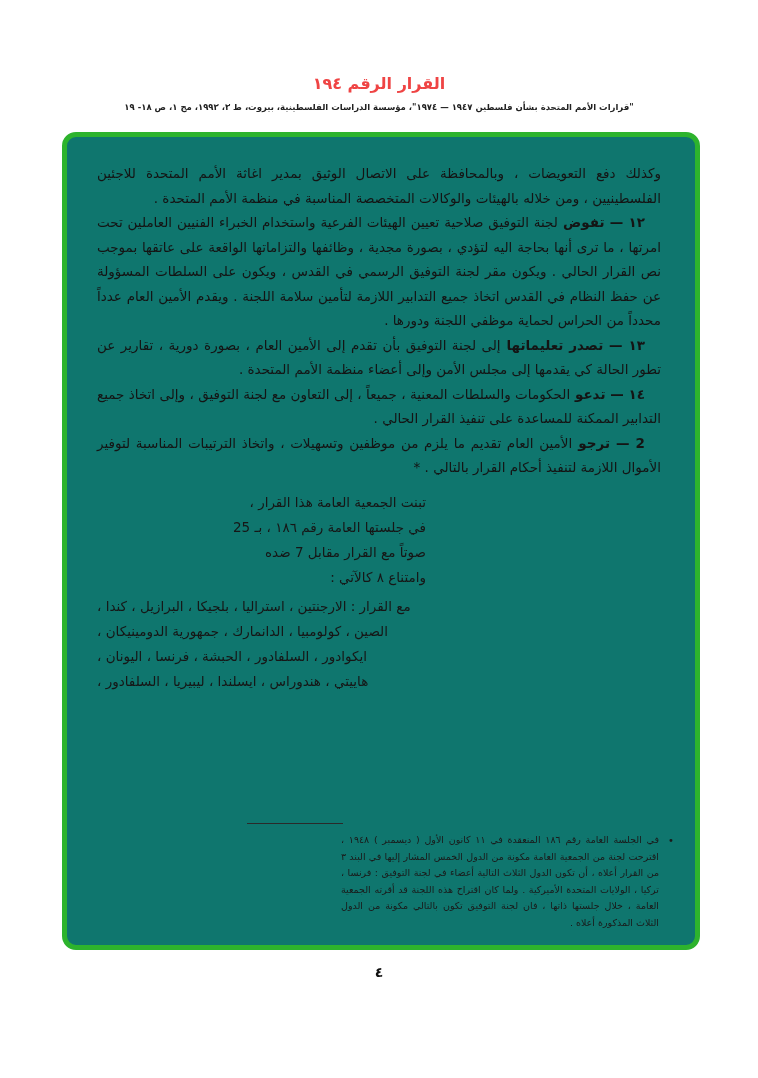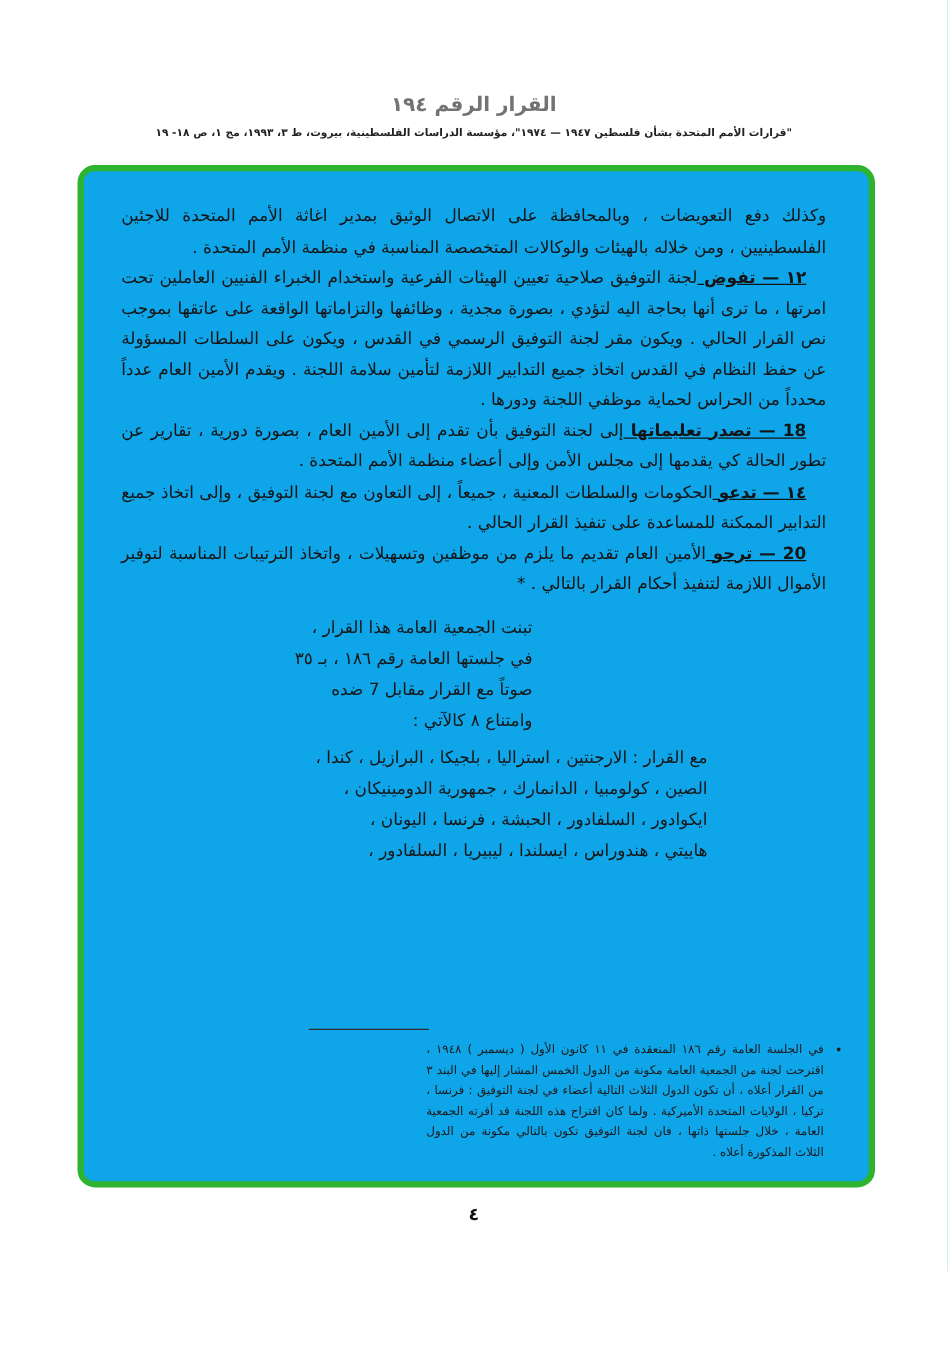--- a/index.html
+++ b/index.html
@@ -16,64 +16,64 @@
     color: #161616;
     overflow: hidden;
   }
   .title {
     margin: 0;
     padding-top: 74px;
     text-align: center;
     direction: rtl;
     font-size: 16px;
     font-weight: bold;
-    color: #737373;
+    color: #ef4444;
   }
   .subtitle {
     margin-top: 9px;
     text-align: center;
     direction: rtl;
     font-size: 8.5px;
     font-weight: bold;
     color: #222;
   }
   .frame {
     position: relative;
     direction: rtl;
     box-sizing: border-box;
     width: 638px;
     height: 818px;
     margin: 20px 58px 0 62px;
     border: 5px solid #2db32d;
     border-radius: 14px;
     padding: 24px 34px 28px 30px;
     overflow: hidden;
-    background: #0ea5e9;
+    background: #0f766e;
   }
   .para {
     margin: 0;
     font-size: 13.5px;
     line-height: 24.5px;
     text-align: justify;
     color: #141414;
   }
   .para.num { text-indent: 16px; }
-  .bold { font-weight: bold; text-decoration: underline; }
+  .bold { font-weight: bold; }
   .adoption {
     margin: 10px 235px 0 0;
     font-size: 13.5px;
     line-height: 25px;
   }
   .adoption .line { text-align: right; white-space: nowrap; }
   .voting {
     margin: 4px 95px 0 0;
     font-size: 13.5px;
     line-height: 25px;
   }
-  .voting .line { text-align: right; white-space: nowrap; }
+  .voting .line { text-align: left; white-space: nowrap; }
   .fn-area {
     position: absolute;
     left: 30px;
     right: 34px;
     bottom: 14px;
   }
   .fn-sep {
     width: 96px;
     border-top: 1.5px solid #2a2a2a;
     margin: 0 318px 8px 0;
@@ -108,28 +108,28 @@
 
   <h1 class="title">القرار الرقم ١٩٤</h1>
 
   <div class="subtitle">"قرارات الأمم المتحدة بشأن فلسطين ١٩٤٧ — ١٩٧٤"، مؤسسة الدراسات الفلسطينية، بيروت، ط ٣، ١٩٩٣، مج ١، ص ١٨- ١٩</div>
 
   <div class="frame" style="border-color: rgb(45, 179, 45);">
 
     <div class="body-text">
         <p class="para"><span>وكذلك دفع التعويضات ، وبالمحافظة على الاتصال الوثيق بمدير اغاثة الأمم المتحدة للاجئين الفلسطينيين ، ومن خلاله بالهيئات والوكالات المتخصصة المناسبة في منظمة الأمم المتحدة .</span></p>
         <p class="para num"><span class="bold">١٢ — تفوض </span><span>لجنة التوفيق صلاحية تعيين الهيئات الفرعية واستخدام الخبراء الفنيين العاملين تحت امرتها ، ما ترى أنها بحاجة اليه لتؤدي ، بصورة مجدية ، وظائفها والتزاماتها الواقعة على عاتقها بموجب نص القرار الحالي . ويكون مقر لجنة التوفيق الرسمي في القدس ، ويكون على السلطات المسؤولة عن حفظ النظام في القدس اتخاذ جميع التدابير اللازمة لتأمين سلامة اللجنة . ويقدم الأمين العام عدداً محدداً من الحراس لحماية موظفي اللجنة ودورها .</span></p>
-        <p class="para num"><span class="bold">18 — تصدر تعليماتها </span><span>إلى لجنة التوفيق بأن تقدم إلى الأمين العام ، بصورة دورية ، تقارير عن تطور الحالة كي يقدمها إلى مجلس الأمن وإلى أعضاء منظمة الأمم المتحدة .</span></p>
+        <p class="para num"><span class="bold">١٣ — تصدر تعليماتها </span><span>إلى لجنة التوفيق بأن تقدم إلى الأمين العام ، بصورة دورية ، تقارير عن تطور الحالة كي يقدمها إلى مجلس الأمن وإلى أعضاء منظمة الأمم المتحدة .</span></p>
         <p class="para num"><span class="bold">١٤ — تدعو </span><span>الحكومات والسلطات المعنية ، جميعاً ، إلى التعاون مع لجنة التوفيق ، وإلى اتخاذ جميع التدابير الممكنة للمساعدة على تنفيذ القرار الحالي .</span></p>
-        <p class="para num"><span class="bold">20 — ترجو </span><span>الأمين العام تقديم ما يلزم من موظفين وتسهيلات ، واتخاذ الترتيبات المناسبة لتوفير الأموال اللازمة لتنفيذ أحكام القرار بالتالي . *</span></p>
+        <p class="para num"><span class="bold">2 — ترجو </span><span>الأمين العام تقديم ما يلزم من موظفين وتسهيلات ، واتخاذ الترتيبات المناسبة لتوفير الأموال اللازمة لتنفيذ أحكام القرار بالتالي . *</span></p>
       </div>
 
     <div class="adoption">
         <div class="line">تبنت الجمعية العامة هذا القرار ،</div>
-        <div class="line">في جلستها العامة رقم ١٨٦ ، بـ ٣٥</div>
+        <div class="line">في جلستها العامة رقم ١٨٦ ، بـ 25</div>
         <div class="line">صوتاً مع القرار مقابل 7 ضده</div>
         <div class="line">وامتناع ٨ كالآتي :</div>
       </div>
 
     <div class="voting">
         <div class="line">مع القرار : الارجنتين ، استراليا ، بلجيكا ، البرازيل ، كندا ،</div>
         <div class="line">الصين ، كولومبيا ، الدانمارك ، جمهورية الدومينيكان ،</div>
         <div class="line">ايكوادور ، السلفادور ، الحبشة ، فرنسا ، اليونان ،</div>
         <div class="line">هاييتي ، هندوراس ، ايسلندا ، ليبيريا ، السلفادور ،</div>
       </div>

